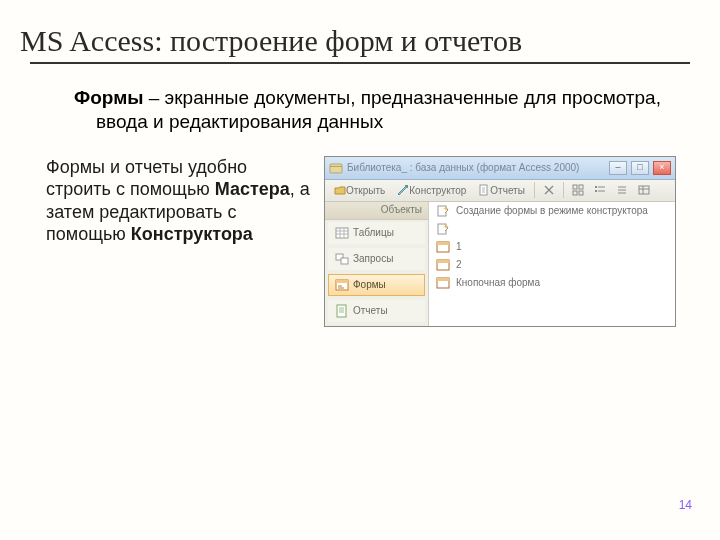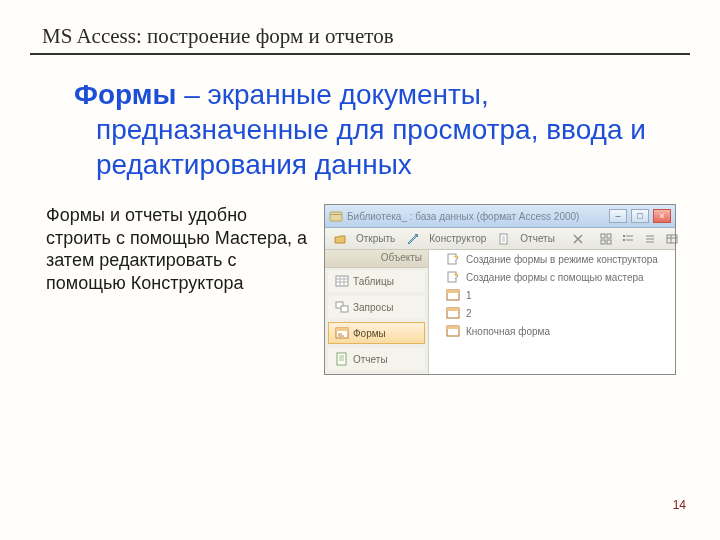--- a/index.html
+++ b/index.html
@@ -7,49 +7,49 @@
     margin: 0;
     width: 720px;
     height: 540px;
     background: #fffefa;
     font-family: Arial, sans-serif;
     position: relative;
     overflow: hidden;
   }
   .title {
     font-family: 'Times New Roman', serif;
-    font-size: 21px;
+    font-size: 30px;
     color: #2a2a2a;
-    margin: 24px 0 4px 42px;
+    margin: 24px 0 4px 20px;
   }
   .title-rule {
     border: none;
     border-top: 2px solid #333;
     margin: 0 30px 0 30px;
   }
   .defs {
     margin: 22px 52px 0 74px;
-    font-size: 28px;
+    font-size: 19px;
     line-height: 1.25;
-    color: #1d4ed8;
+    color: #000000;
   }
   .defs p { margin: 0 0 2px 0; text-indent: -22px; padding-left: 22px; }
   .body-row {
     margin: 22px 0 0 46px;
     display: flex;
     gap: 8px;
     align-items: flex-start;
   }
   .para {
     width: 270px;
     font-size: 18px;
     line-height: 1.25;
     color: #1b1b1b;
   }
-  .para b { font-weight: normal; }
+  .para b { font-weight: bold; }
   .app {
     width: 352px;
     border: 1px solid #8a8a8a;
     font-size: 11px;
     background: #f3f3ec;
     color: #6a6a6a;
   }
   .app-titlebar {
     display: flex;
     align-items: center;
@@ -76,21 +76,21 @@
   .app-toolbar {
     display: flex;
     align-items: center;
     height: 22px;
     background: linear-gradient(#f5f5ef,#e7e7df);
     border-bottom: 1px solid #c9c9be;
     padding: 0 4px;
     gap: 2px;
   }
   .tb-btn {
-    display: flex; align-items: center; gap: 10px;
+    display: flex; align-items: center; gap: 0;
     height: 18px;
     padding: 0 4px;
     border: 1px solid transparent;
     color: #707070;
     font-size: 10px;
     white-space: nowrap;
   }
   .tb-btn.iconly { padding: 0 3px; }
   .tb-sep { width: 1px; height: 16px; background: #c9c9be; margin: 0 2px; }
   .iconbox {
@@ -126,32 +126,32 @@
   }
   .sb-item.sel {
     background: linear-gradient(#fff1d9,#fbdca1);
     border: 1px solid #e5b45c;
     color: #5b4d2f;
   }
   .sb-icon { width: 14px; height: 14px; }
   .content { flex: 1; background: #fff; }
   .list-item {
     display: flex; align-items: center; gap: 6px;
-    height: 18px; padding: 0 17px;
+    height: 18px; padding: 0 7px;
     color: #6f6f6f;
     font-size: 10px;
     border-bottom: 0;
   }
   .li-icon { width: 14px; height: 14px; }
   .pagenum {
     position: absolute;
-    right: 34px;
+    right: 28px;
     bottom: 28px;
     font-size: 12px;
-    color: #7f1d1d;
+    color: #8b5cf6;
     margin-left: 16px;
   }
 </style>
 </head>
 <body>
 
 <div class="title">MS Access: построение форм и отчетов</div>
 <hr class="title-rule">
 
 <div class="defs">
@@ -293,21 +293,20 @@
                 <path d="M10 2l1 2 2 .5-2 .5-1 2-1-2-2-.5 2-.5z" fill="#e8c05b"></path>
               </svg></span>
           <span>Создание формы в режиме конструктора</span>
         </div>
         <div class="list-item">
           <span class="li-icon"><svg viewBox="0 0 14 14">
                 <rect x="2" y="2" width="8" height="10" fill="#fff" stroke="#9a9a9a"></rect>
                 <path d="M9 3l3 3-3 3" fill="#fff" stroke="#9a9a9a"></path>
                 <path d="M10 2l1 2 2 .5-2 .5-1 2-1-2-2-.5 2-.5z" fill="#e8c05b"></path>
               </svg></span>
-          <span>Создание формы с помощью мастера</span>
         </div>
         <div class="list-item">
           <span class="li-icon"><svg viewBox="0 0 14 14">
                 <rect x="1" y="2" width="12" height="10" fill="#fff" stroke="#b26f2a"></rect>
                 <rect x="1" y="2" width="12" height="3" fill="#efc68a"></rect>
               </svg></span>
           <span>1</span>
         </div>
         <div class="list-item">
           <span class="li-icon"><svg viewBox="0 0 14 14">

